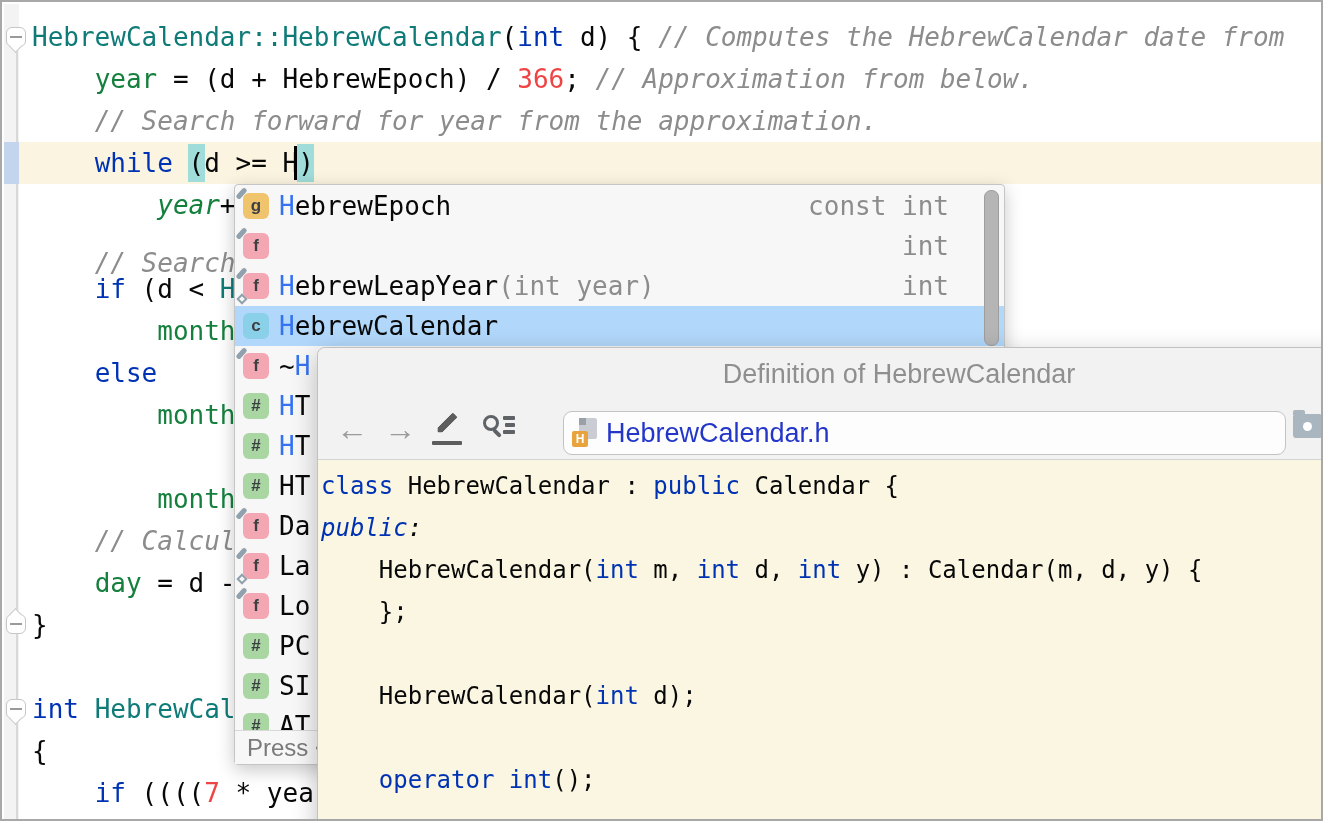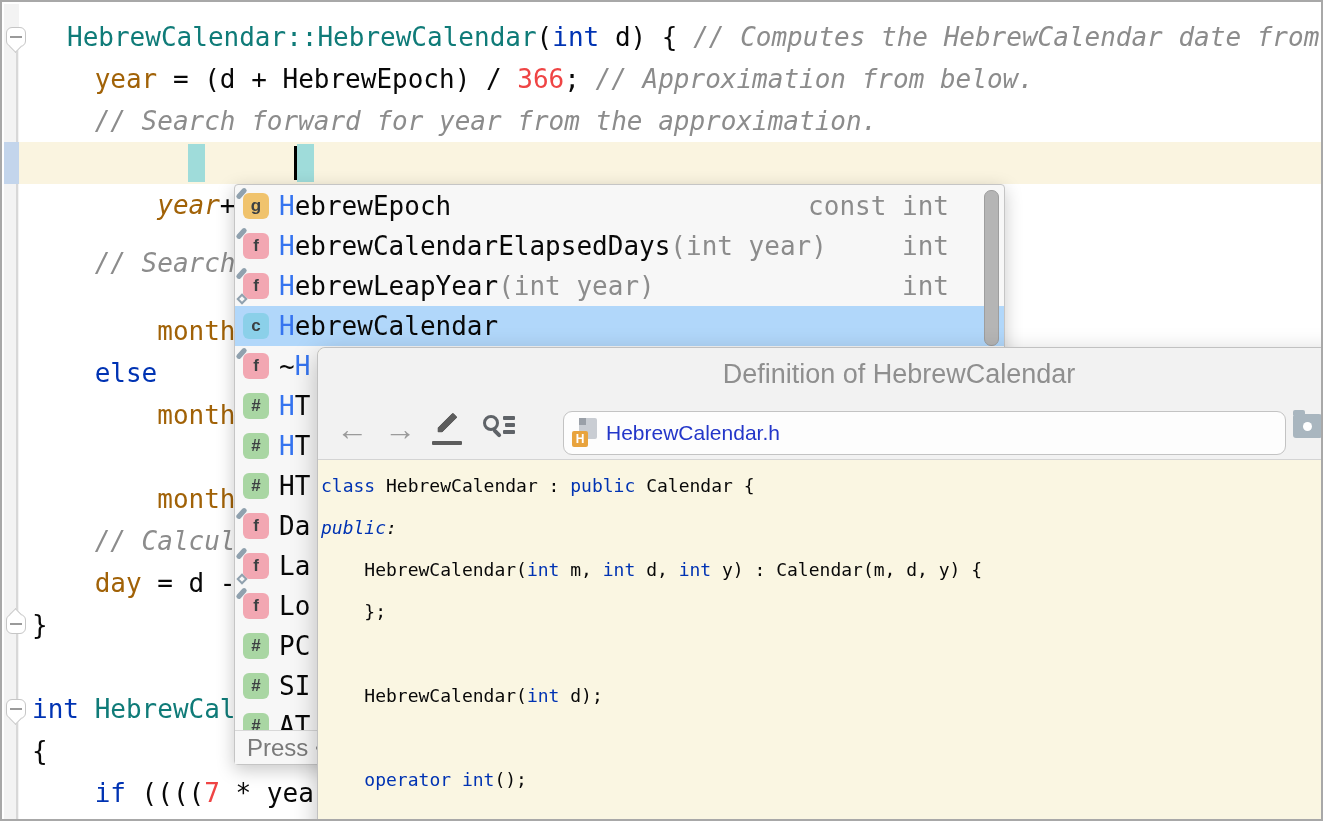--- a/index.html
+++ b/index.html
@@ -10,21 +10,21 @@
   .gutter{position:absolute;left:2px;top:2px;width:15px;height:817px;background:#f3f3f3;}
   .fold-line{position:absolute;left:14px;top:48px;width:2px;height:771px;background:#d8d8d8;}
   .gutter-cur{position:absolute;left:2px;top:140px;width:15px;height:42px;background:#c3d5ec;}
   .cur-line{position:absolute;left:17px;top:140px;width:1304px;height:42px;background:#faf4e0;}
   .paren-hl{position:absolute;top:142px;width:17px;height:38px;background:#9fdcda;}
   .caret{position:absolute;left:292px;top:144px;width:3px;height:34px;background:#000;}
   .code-layer{position:absolute;left:0;top:0;width:1323px;height:821px;}
   .code-line{position:absolute;left:30px;height:42px;line-height:42px;white-space:pre;
     font-family:"DejaVu Sans Mono","Liberation Mono",monospace;font-size:26px;color:#080808;}
   .tok-p{color:#080808}.tok-kw{color:#0033b3}.tok-cls{color:#0f7b78}
-  .tok-fld{color:#a16207}.tok-num{color:#ef4444}
+  .tok-fld{color:#15803d}.tok-num{color:#ef4444}
   .tok-cmt{color:#8c8c8c;font-style:italic}
   .tok-match{color:#3574f0}
   
   .fold{position:absolute;left:4px;width:20px;height:20px;background:#fff;border:1.5px solid #c6c6c6;border-radius:6px;box-sizing:border-box;}
   .fold .minus{position:absolute;left:3px;right:3px;top:7.5px;height:2px;background:#9a9a9a;}
   .fold .tip{position:absolute;width:9px;height:9px;background:#fff;box-sizing:border-box;left:4px;transform:rotate(45deg);}
   .fold.down .tip{bottom:-5px;border-right:1.5px solid #c6c6c6;border-bottom:1.5px solid #c6c6c6;}
   .fold.up .tip{top:-5px;border-left:1.5px solid #c6c6c6;border-top:1.5px solid #c6c6c6;}
   
   .cmpl{position:absolute;left:232px;top:182px;width:771px;height:581px;box-sizing:border-box;
@@ -67,27 +67,27 @@
   .find-handle{position:absolute;left:13px;top:15px;width:4px;height:10px;background:#5f6368;border-radius:2px;transform:rotate(-45deg);}
   .find-l{position:absolute;background:#5f6368;height:3.5px;border-radius:1px;}
   .def-combo{position:absolute;left:245px;top:13px;width:723px;height:44px;box-sizing:border-box;
     background:#fdfdfd;border:1px solid #c3c3c3;border-radius:9px;}
   .file-ic{position:absolute;left:8px;top:6px;width:26px;height:30px;}
   .file-page{position:absolute;left:7px;top:0;width:18px;height:21px;background:#c9cdd3;border-radius:2px;}
   .file-fold{position:absolute;left:7px;top:0;width:7px;height:7px;background:#9aa0a8;}
   .file-h{position:absolute;left:0;top:13px;width:16px;height:16px;background:#e8a33d;border-radius:2px;
     color:#fff;font-size:12px;font-weight:bold;text-align:center;line-height:16px;}
   .combo-name{position:absolute;left:42px;top:0;height:42px;line-height:42px;
-    color:#2336c9;font-size:21px;white-space:nowrap;}
+    color:#2336c9;font-size:27px;white-space:nowrap;}
   .tb-folder{position:absolute;left:975px;top:16px;width:29px;height:24px;background:#a9b6bf;border-radius:3px;}
   .tb-folder::before{content:"";position:absolute;left:0;top:-4px;width:12px;height:5px;background:#a9b6bf;border-radius:2px 2px 0 0;}
   .tb-folder::after{content:"";position:absolute;left:10px;top:8px;width:9px;height:9px;background:#fff;border-radius:50%;}
   .def-code{position:absolute;left:0;top:112px;width:100%;height:388px;overflow:hidden;}
   .def-line{position:absolute;left:3px;height:42px;line-height:42px;white-space:pre;
-    font-family:"DejaVu Sans Mono","Liberation Mono",monospace;font-size:18px;color:#080808;}
+    font-family:"DejaVu Sans Mono","Liberation Mono",monospace;font-size:24px;color:#080808;}
 </style>
 </head>
 <body>
 
 <div class="screen">
 
   <div class="gutter"></div>
   <div class="fold-line"></div>
   <div class="cur-line"></div>
   <div class="gutter-cur"></div>
@@ -102,25 +102,27 @@
     </div>
   <div class="fold down" style="top:697px;">
       <div class="tip"></div>
       <div class="minus"></div>
     </div>
 
   <div class="paren-hl" style="left:186px;"></div>
   <div class="paren-hl" style="left:295px;"></div>
 
   <div class="code-layer" id="editor-lines">
-      <div class="code-line" style="top: 14px; margin-left: 35px;"><span class="tok-cls">HebrewCalendar::HebrewCalendar</span><span class="tok-p">(</span><span class="tok-kw">int</span><span class="tok-p"> d</span><span class="tok-p">) { </span><span class="tok-cmt">// Computes the HebrewCalendar date from</span></div>
+      <div class="code-line" style="top: 14px;"><span class="tok-cls">HebrewCalendar::HebrewCalendar</span><span class="tok-p">(</span><span class="tok-kw">int</span><span class="tok-p"> d</span><span class="tok-p">) { </span><span class="tok-cmt">// Computes the HebrewCalendar date from</span></div>
       <div class="code-line" style="top: 56px;"><span class="tok-p">    </span><span class="tok-fld">year</span><span class="tok-p"> = (d + HebrewEpoch) / </span><span class="tok-num">366</span><span class="tok-p">; </span><span class="tok-cmt">// Approximation from below.</span></div>
       <div class="code-line" style="top: 98px;"><span class="tok-p">    </span><span class="tok-cmt">// Search forward for year from the approximation.</span></div>
+      <div class="code-line" style="top: 140px;"><span class="tok-p">    </span><span class="tok-kw">while</span><span class="tok-p"> (d &gt;= H)</span></div>
       <div class="code-line" style="top: 182px; font-style: italic;"><span class="tok-p">        </span><span class="tok-fld">year</span><span class="tok-p">+</span></div>
       <div class="code-line" style="top: 224px; margin-top: 16px;"><span class="tok-p">    </span><span class="tok-cmt">// Search</span></div>
+      <div class="code-line" style="top: 266px;"><span class="tok-p">    </span><span class="tok-kw">if</span><span class="tok-p"> (d &lt; </span><span class="tok-cls">H</span></div>
       <div class="code-line" style="top: 308px;"><span class="tok-p">        </span><span class="tok-fld">month</span></div>
       <div class="code-line" style="top: 350px;"><span class="tok-p">    </span><span class="tok-kw">else</span></div>
       <div class="code-line" style="top: 392px;"><span class="tok-p">        </span><span class="tok-fld">month</span></div>
       <div class="code-line" style="top: 476px;"><span class="tok-p">        </span><span class="tok-fld">month</span></div>
       <div class="code-line" style="top: 518px;"><span class="tok-p">    </span><span class="tok-cmt">// Calcul</span></div>
       <div class="code-line" style="top: 560px;"><span class="tok-p">    </span><span class="tok-fld">day</span><span class="tok-p"> = d -</span></div>
       <div class="code-line" style="top: 602px;"><span class="tok-p">}</span></div>
       <div class="code-line" style="top: 644px;"></div>
       <div class="code-line" style="top: 686px;"><span class="tok-kw">int</span><span class="tok-p"> </span><span class="tok-cls">HebrewCal</span></div>
       <div class="code-line" style="top: 728px;"><span class="tok-p">{</span></div>
@@ -130,21 +132,20 @@
 
   <div class="cmpl">
     <div class="cmpl-list" id="cmpl-list">
         <div class="cmpl-item" style="top: 0px;">
           <div class="cmpl-ic k-g">g<div class="ov-pen"></div></div>
           <span class="cmpl-txt"><span class="tok-match">H</span><span class="tok-p">ebrewEpoch</span></span>
           <span class="cmpl-type">const int</span>
         </div>
         <div class="cmpl-item" style="top: 40px;">
           <div class="cmpl-ic k-f">f<div class="ov-pen"></div></div>
-          <span class="cmpl-txt"><span class="tok-match">H</span><span class="tok-p">ebrewCalendarElapsedDays</span><span class="cmpl-params">(int year)</span></span>
           <span class="cmpl-type">int</span>
         </div>
         <div class="cmpl-item" style="top: 80px;">
           <div class="cmpl-ic k-f">f<div class="ov-pen"></div><div class="ov-dia"></div></div>
           <span class="cmpl-txt"><span class="tok-match">H</span><span class="tok-p">ebrewLeapYear</span><span class="cmpl-params">(int year)</span></span>
           <span class="cmpl-type">int</span>
         </div>
         <div class="cmpl-item sel" style="top: 120px;">
           <div class="cmpl-ic k-c">c</div>
           <span class="cmpl-txt"><span class="tok-match">H</span><span class="tok-p">ebrewCalendar</span></span>

